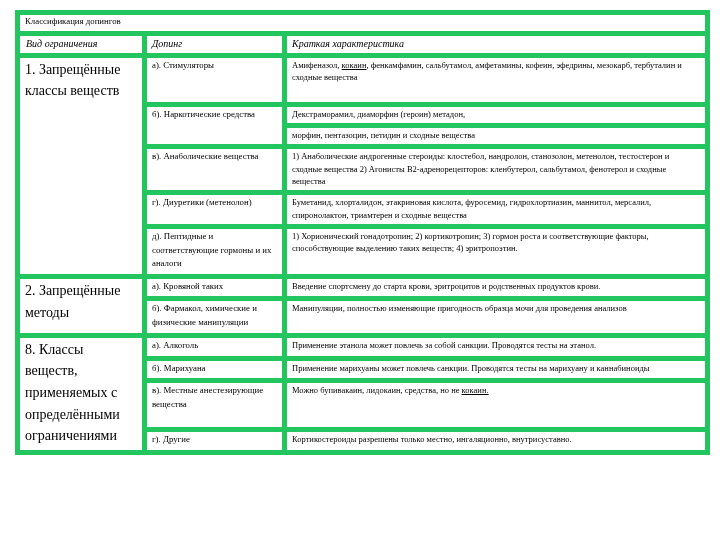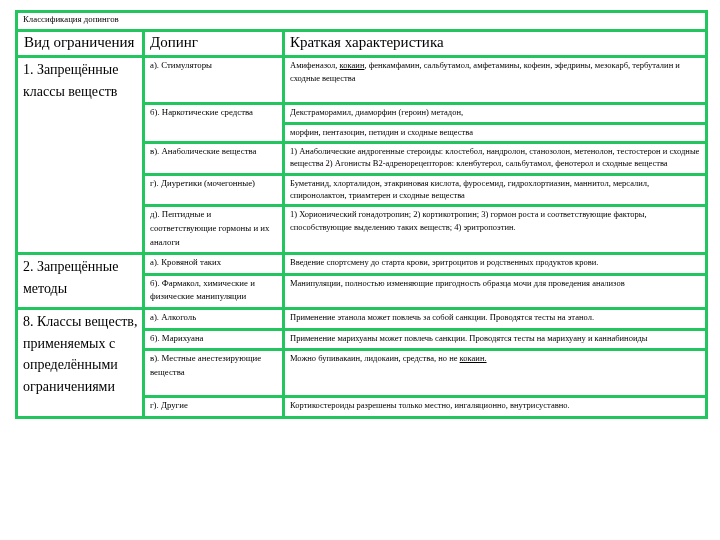--- a/index.html
+++ b/index.html
@@ -26,21 +26,21 @@
     left: 15px;
     top: 10px;
     width: 690px;
     border-collapse: collapse;
     table-layout: fixed;
     font-size: 8.6px;
     line-height: 1.32;
   }
   table.doping td,
   table.doping th {
-    border: 3px solid #22c55e;
+    border: 5px solid #22c55e;
     padding: 1px 4px 3px 5px;
     vertical-align: top;
     text-align: left;
     font-weight: normal;
   }
   
   col.c1 { width: 127px; }
   col.c2 { width: 140px; }
   col.c3 { width: 423px; }
 
@@ -48,24 +48,25 @@
     text-align: center;
     font-weight: bold;
     font-size: 8.8px;
     padding-top: 6px;
     padding-bottom: 6px;
     vertical-align: middle;
   }
   .hdr {
     text-align: center;
     font-weight: bold;
-    font-size: 15px;
+    font-size: 10px;
     vertical-align: middle;
     padding-top: 4px;
     padding-bottom: 4px;
+    font-style: italic;
   }
   .hdr.left {
     text-align: left;
     padding-left: 6px;
   }
   .group-cell {
     font-weight: bold;
     font-size: 14px;
     vertical-align: middle;
     padding-left: 8px;
@@ -127,21 +128,21 @@
       <tr>
         <td class="desc-cell">морфин, пентазоцин, петидин и сходные вещества</td>
       </tr>
 
       <tr>
         <td class="sub-cell">в). Анаболические вещества</td>
         <td class="desc-cell">1) Анаболические андрогенные стероиды: клостебол, нандролон,  станозолон, метенолон, тестостерон и сходные вещества 2) Агонисты   В2-адренорецепторов: кленбутерол, сальбутамол, фенотерол и сходные вещества</td>
       </tr>
 
       <tr>
-        <td class="sub-cell">г). Диуретики (мочегонные)</td>
+        <td class="sub-cell">г). Диуретики (метенолон)</td>
         <td class="desc-cell">Буметанид, хлорталидон, этакриновая кислота, фуросемид, гидрохлортиазин, маннитол, мерсалил, спиронолактон, триамтерен и сходные вещества</td>
       </tr>
 
       <tr>
         <td class="sub-cell">д). Пептидные  и соответствующие гормоны и их аналоги</td>
         <td class="desc-cell">1) Хорионический гонадотропин; 2) кортикотропин; 3) гормон роста и соответствующие факторы, способствующие выделению таких веществ; 4) эритропоэтин.</td>
       </tr>
 
       <tr>
         <td class="group-cell" rowspan="2">2. Запрещённые методы</td>

